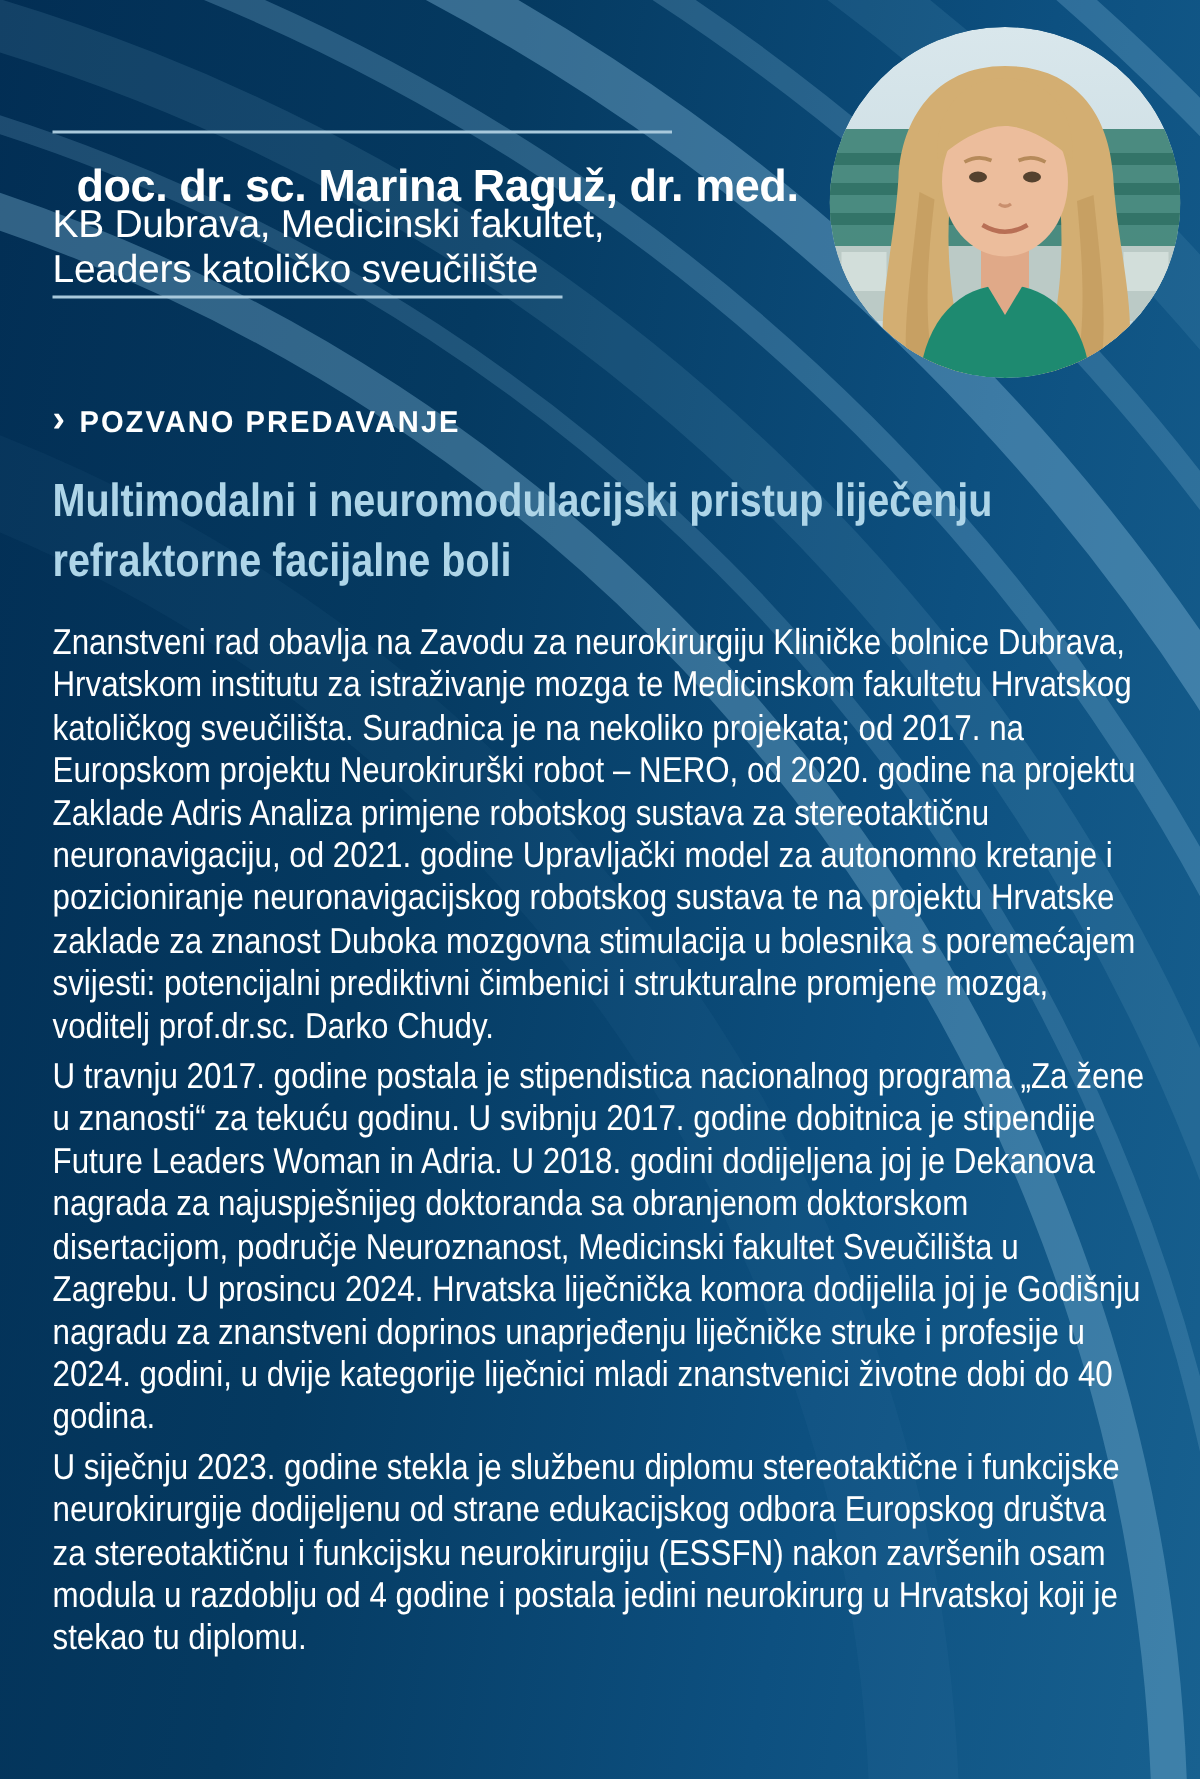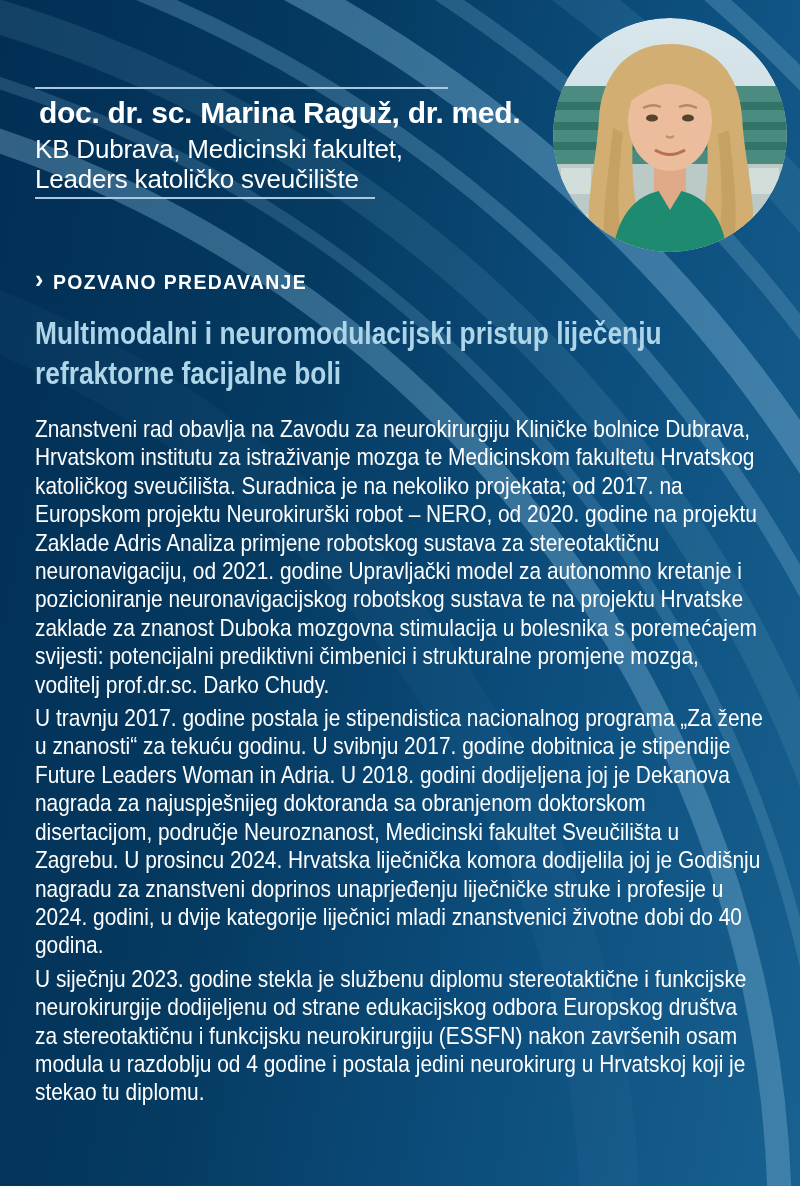--- a/index.html
+++ b/index.html
@@ -77,21 +77,21 @@
       <circle cx="-370" cy="1230" r="1408" stroke-width="30" opacity="0.42"></circle>
       <circle cx="-370" cy="1230" r="1478" stroke-width="16" opacity="0.26"></circle>
       <circle cx="-370" cy="1230" r="1558" stroke-width="42" opacity="0.13"></circle>
       <circle cx="-370" cy="1230" r="1642" stroke-width="18" opacity="0.30"></circle>
     </g>
   </svg>
 
   <div class="rule rule-top"></div>
   <div class="rule rule-bottom"></div>
 
-  <h1 class="speaker-name" style="margin:4px;">doc. dr. sc. Marina Raguž, dr. med.</h1>
+  <h1 class="speaker-name" style="margin:16px;">doc. dr. sc. Marina Raguž, dr. med.</h1>
   <div class="speaker-aff">
     <div>KB Dubrava, Medicinski fakultet,</div>
     <div>Leaders katoličko sveučilište</div>
   </div>
 
   <div class="photo">
     <svg width="234" height="234" viewBox="0 0 234 234" aria-hidden="true">
       <defs>
         <clipPath id="pc">
             <circle cx="117" cy="117" r="117"></circle>

